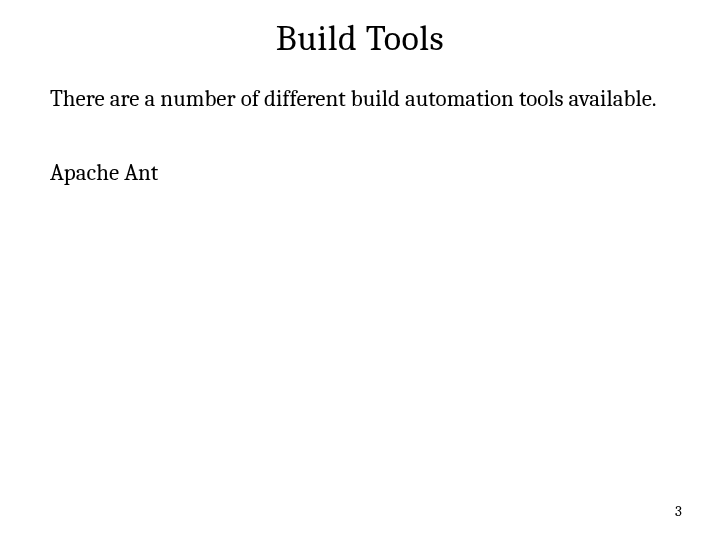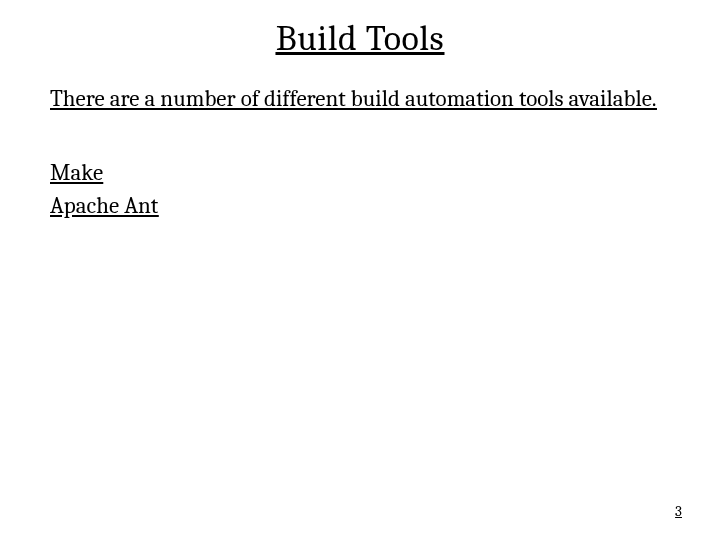--- a/index.html
+++ b/index.html
@@ -1,15 +1,15 @@
 <!DOCTYPE html>
 <html><head>
   <meta charset="utf-8">
   <style>
-    * { margin: 0; padding: 0; box-sizing: border-box; text-decoration: underline; }
+    * { margin: 0; padding: 0; box-sizing: border-box; }
     html, body {
       width: 720px;
       height: 540px;
       background: #ffffff;
       font-family: Cambria, Georgia, 'Times New Roman', serif;
       color: #000000;
       position: relative;
       overflow: hidden;
     }
     .slide {
@@ -44,17 +44,16 @@
       font-size: 15px;
     }
   </style>
 </head>
 <body>
 
 <div class="slide">
   <h1 class="title">Build Tools</h1>
   <p class="intro">There are a number of different build automation tools available.</p>
   <ul class="tool-list">
-    <li>Make</li>
     <li>Apache Ant</li>
   </ul>
   <div class="page-number">3</div>
 </div>
 
 </body></html>

